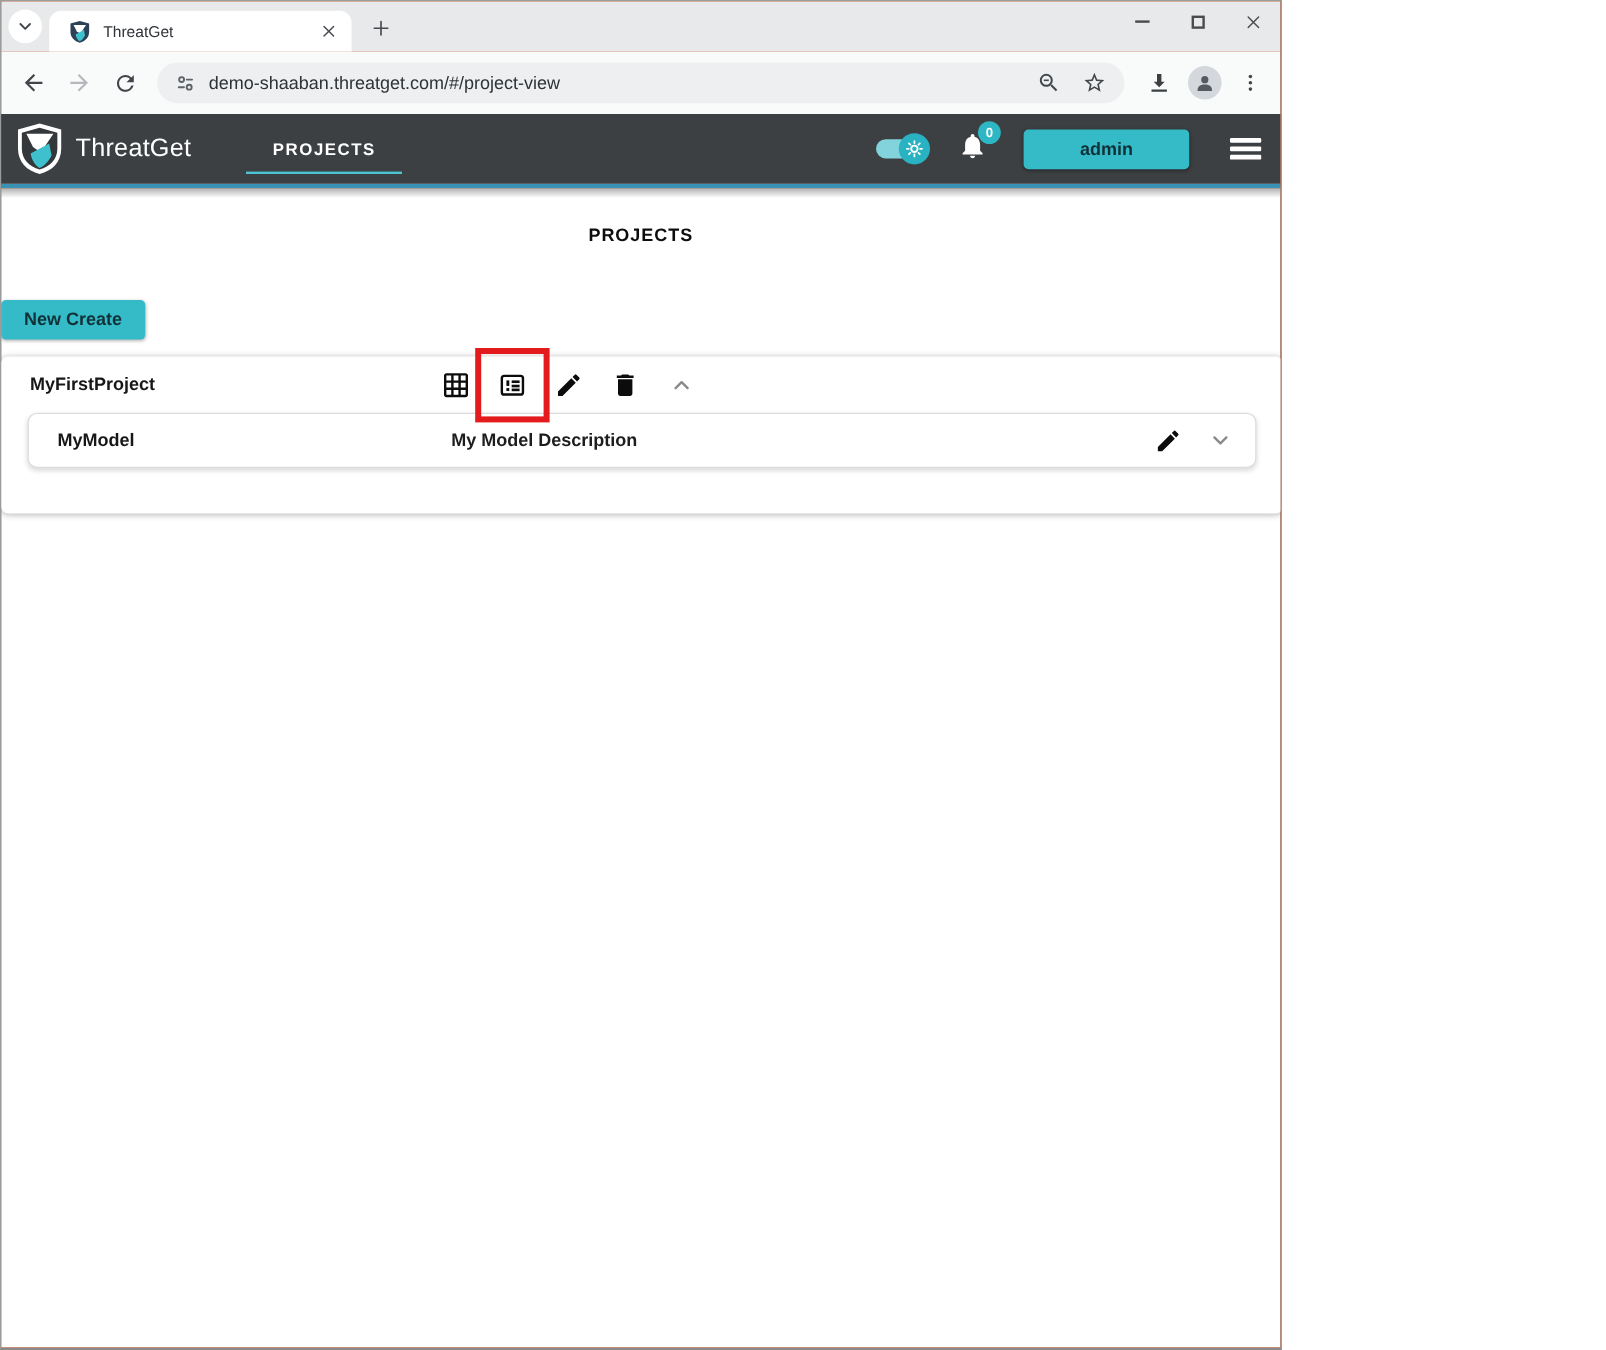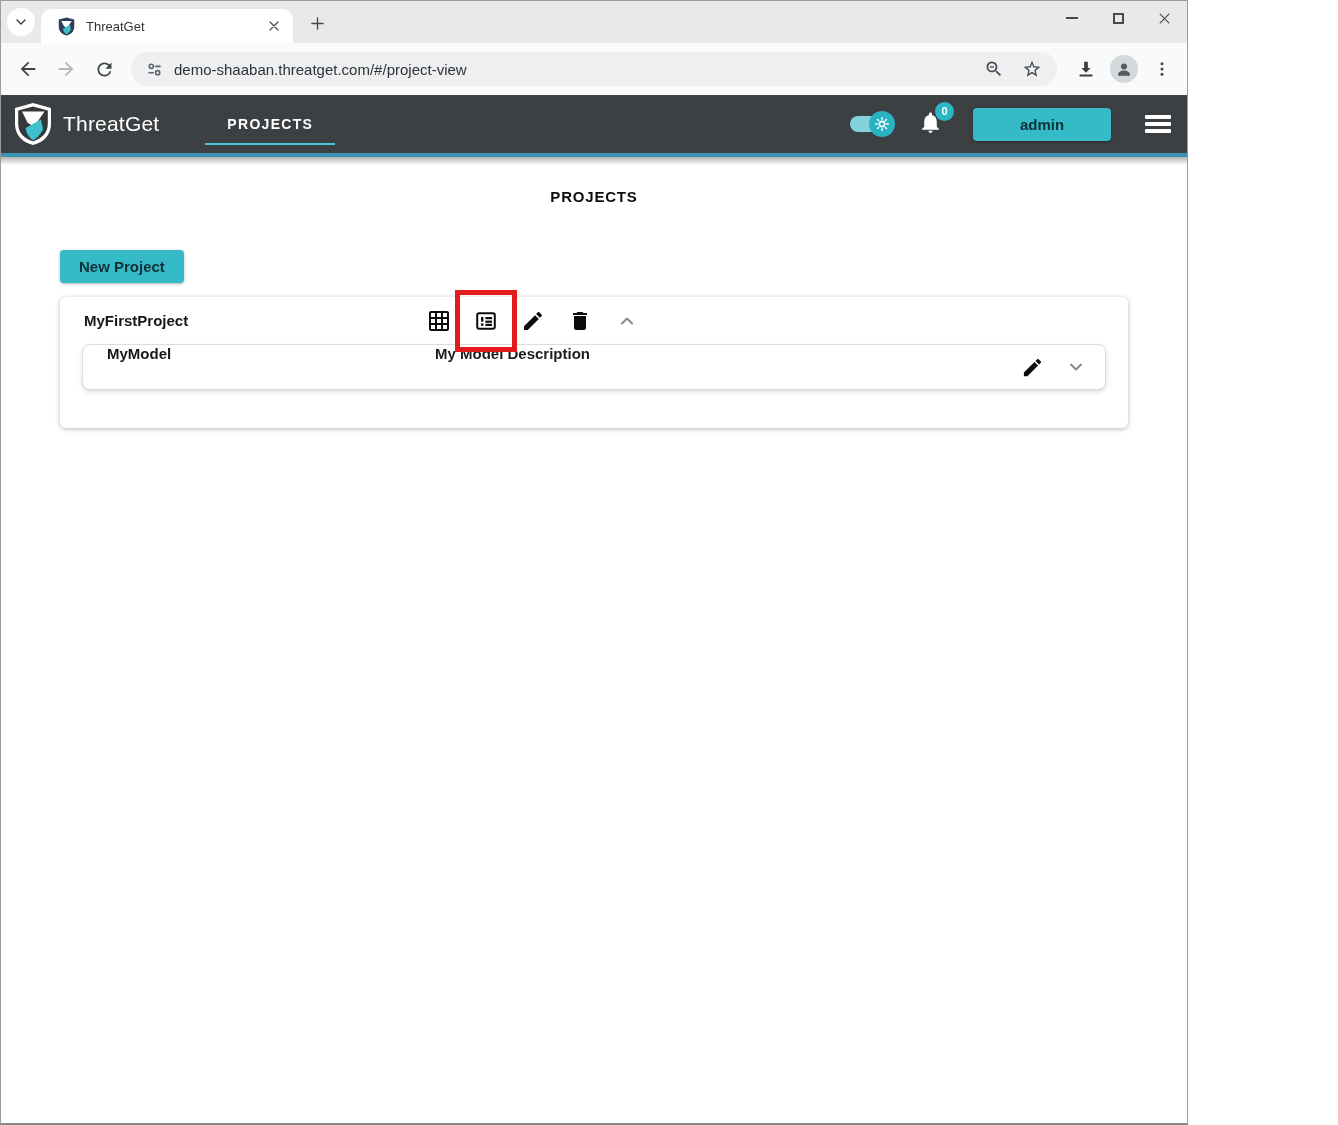--- a/index.html
+++ b/index.html
@@ -1,17 +1,17 @@
 <!DOCTYPE html>
 <html><head>
 <meta charset="utf-8">
 <style>
   * { margin:0; padding:0; box-sizing:border-box; }
   html,body { width:1338px; height:1125px; font-family:"Liberation Sans", sans-serif; background:#fff; }
-  .window { width:1188px; height:1125px; border:1px solid #9b9b9b; border-bottom:2px solid #8a8a8a;
+  .window { width:1068px; height:1125px; border:1px solid #9b9b9b; border-bottom:2px solid #8a8a8a;
             display:flex; flex-direction:column; background:#c2410c; overflow:hidden; }
 
   
   .tabstrip { height:42px; background:#e8e9ea; display:flex; align-items:flex-start; padding-left:6px; flex:none; }
   .tab-chevron-btn { width:28px; height:28px; border-radius:50%; background:#fff; margin-top:7px;
                      display:flex; align-items:center; justify-content:center; cursor:pointer; }
   .tab { margin-left:6px; margin-top:8px; width:252px; height:34px; background:#fff;
          border-radius:10px 10px 0 0; display:flex; align-items:center; padding:0 10px 0 16px; }
   .tab-favicon { width:19px; height:19px; flex:none; }
   .tab-title { flex:1; font-size:13px; color:#303338; margin-left:10px; white-space:nowrap; overflow:hidden; }
@@ -70,21 +70,21 @@
   .project-name { width:342px; font-size:15px; font-weight:600; color:#171717; }
   .project-desc { flex:1; font-size:15px; font-weight:500; color:#1d1d1d; }
   .icon-group { display:flex; align-items:center; gap:21px; }
   .icon-btn { width:26px; height:26px; display:flex; align-items:center; justify-content:center; cursor:pointer; flex:none; }
   .annotated { position:relative; }
   .red-box { position:absolute; left:50%; top:50%; width:62px; height:62px; transform:translate(-50%,-50%);
              border:5px solid #e31b1c; pointer-events:none; z-index:5; }
 
   
   .model-card { margin:0 22px 12px 22px; height:46px; border:1px solid #dcdcdc; border-radius:8px;
-                box-shadow:0 2px 4px rgba(0,0,0,.14); display:flex; padding:0 16px 0 24px; background:#fff; }
+                box-shadow:0 2px 4px rgba(0,0,0,.14); display:flex; align-items:center; padding:0 16px 0 24px; background:#fff; }
   .model-name { width:328px; font-size:15px; font-weight:600; color:#171717; }
   .model-desc { flex:1; font-size:15px; font-weight:700; color:#1d1d1d; }
   .model-icons { display:flex; align-items:center; gap:18px; }
 
   
   .tara-row { display:flex; align-items:center; height:44px; padding-left:42px; gap:16px; cursor:pointer; margin-top:4px; }
   .tara-label { font-size:15.5px; color:#1c1c1c; }
 </style>
 </head>
 <body>
@@ -238,21 +238,21 @@
     </div>
   </div>
   <div class="header-strip"></div>
 
   <div class="content">
     <div class="content-shadow"></div>
 
     <div class="page-title">PROJECTS</div>
 
     <div class="main-wrap">
-      <button class="new-project-btn">New Project</button>
+      <button class="new-project-btn">New Create</button>
 
       <div class="project-card">
 
         <div class="project-row">
           <span class="project-name">MyFirstProject</span>
           <div class="icon-group">
 
             <div class="icon-btn">
               <svg width="24" height="24" viewBox="0 0 24 24">
                   <path d="M20 2H4c-1.1 0-2 .9-2 2v16c0 1.1.9 2 2 2h16c1.1 0 2-.9 2-2V4c0-1.1-.9-2-2-2zM8 20H4v-4h4v4zm0-6H4v-4h4v4zm0-6H4V4h4v4zm6 12h-4v-4h4v4zm0-6h-4v-4h4v4zm0-6h-4V4h4v4zm6 12h-4v-4h4v4zm0-6h-4v-4h4v4zm0-6h-4V4h4v4z" fill="#0c0c0c"></path>

